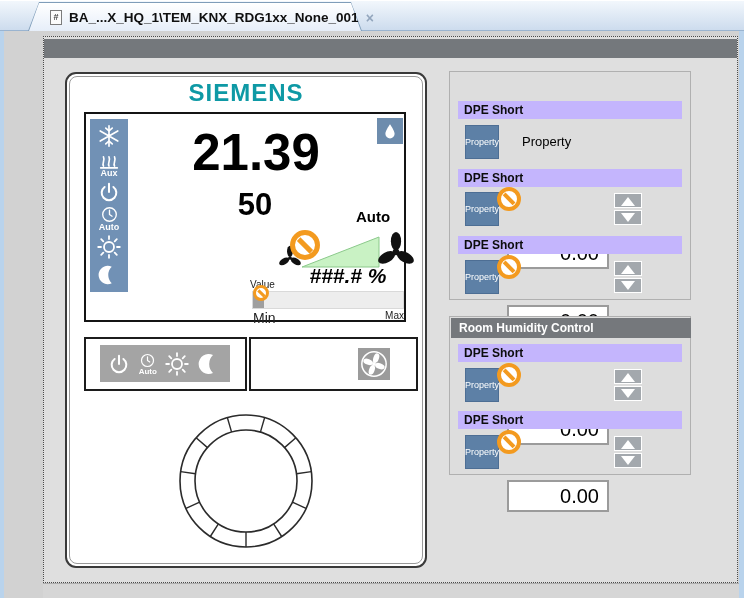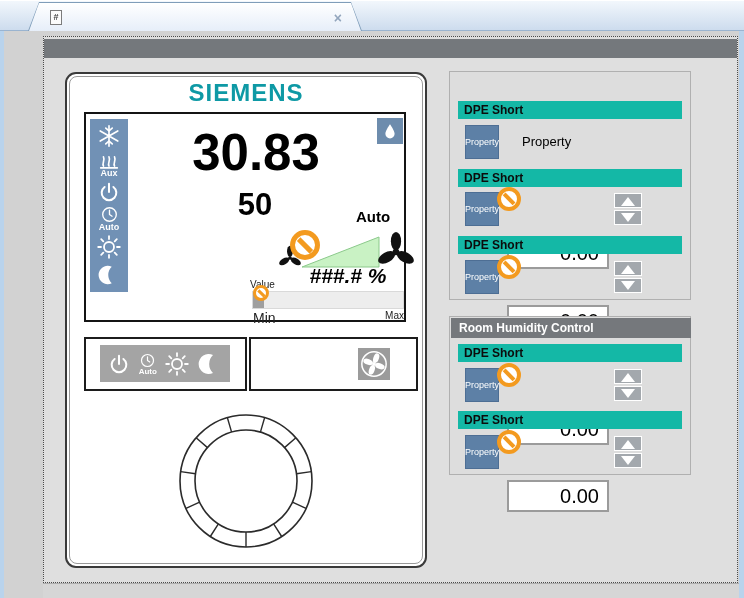--- a/index.html
+++ b/index.html
@@ -82,21 +82,21 @@
   .fan-tile { left:358px; top:348px; width:32px; height:32px; background:#9b9b9b;
     display:flex; align-items:center; justify-content:center; }
   .strip-auto { font-size:8px; font-weight:bold; color:#fff; line-height:7px; text-align:center; }
 
   
   .panel { background:#dddddd; border:1px solid #b0b0b0; position:absolute; }
   .panel-temp { left:449px; top:71px; width:242px; height:229px; }
   .panel-hum  { left:449px; top:316px; width:242px; height:159px; }
   .sec-head { position:absolute; left:1px; top:1px; width:240px; height:20px; background:#75787c;
     color:#fff; font-weight:bold; font-size:12px; line-height:20px; padding-left:8px; }
-  .dpe-bar { position:absolute; width:224px; height:18px; background:#14b8a6;
+  .dpe-bar { position:absolute; width:224px; height:18px; background:#c4b5fd;
     color:#0c0c0c; font-weight:bold; font-size:12px; line-height:18px; padding-left:6px; }
   .prop-btn { position:absolute; width:34px; height:34px; background:#5d80a6;
     color:#fff; font-size:9px; display:flex; align-items:center; justify-content:center;
     border:1px solid #4d6e94; cursor:default; }
   .prop-lbl { position:absolute; font-size:13px; color:#000; }
   .spinbox { position:absolute; width:102px; height:32px; background:#fff;
     border:2px solid #9b9b9b; font-size:20px; line-height:28px; text-align:right;
     padding-right:8px; color:#000;margin-top:44px; }
   .spinner { position:absolute; width:28px; height:32px; display:flex; flex-direction:column; gap:2px; }
   .spin-btn { flex:1; background:#a3a8ad; border:1px solid #fff; position:relative; }
@@ -110,20 +110,21 @@
 </head>
 <body>
 
 <div class="abs tabbar"></div>
 <div class="abs tab">
   <div class="tab-shape">
     <div class="tab-shape-inner"></div>
   </div>
   <div class="tab-content">
     <div class="docicon">#</div>
+    <div class="tab-title">BA_...X_HQ_1\TEM_KNX_RDG1xx_None_001</div>
     <div class="tab-close">×</div>
   </div>
 </div>
 
 <div class="abs frame-left"></div>
 <div class="abs frame-right"></div>
 <div class="abs canvas"></div>
 <div class="abs strip-dark"></div>
 <div class="abs bottombar"></div>
 
@@ -185,21 +186,21 @@
 </div>
 
 <div class="abs droplet-tile">
   <span>
     <svg width="16" height="18" viewBox="0 0 18 18">
       <path d="M9 1.5 C9 1.5 3.8 8.8 3.8 12.2 a5.2 5.2 0 0 0 10.4 0 C14.2 8.8 9 1.5 9 1.5 Z" fill="#fff"></path>
     </svg>
   </span>
 </div>
 
-<div class="abs t-main">30.83</div>
+<div class="abs t-main">21.39</div>
 <div class="abs t-sub">50</div>
 <div class="abs auto-lbl">Auto</div>
 
 <div class="abs" style="left:277px; top:245px;">
   <svg width="26" height="26" viewBox="0 0 28 28" style="color:#111">
     <ellipse cx="14" cy="6.8" rx="3.2" ry="6" fill="currentColor"></ellipse>
     <ellipse cx="14" cy="6.8" rx="3.2" ry="6" fill="currentColor" transform="rotate(120 14 14)"></ellipse>
     <ellipse cx="14" cy="6.8" rx="3.2" ry="6" fill="currentColor" transform="rotate(240 14 14)"></ellipse>
     <circle cx="14" cy="14" r="2" fill="currentColor"></circle>
   </svg>

